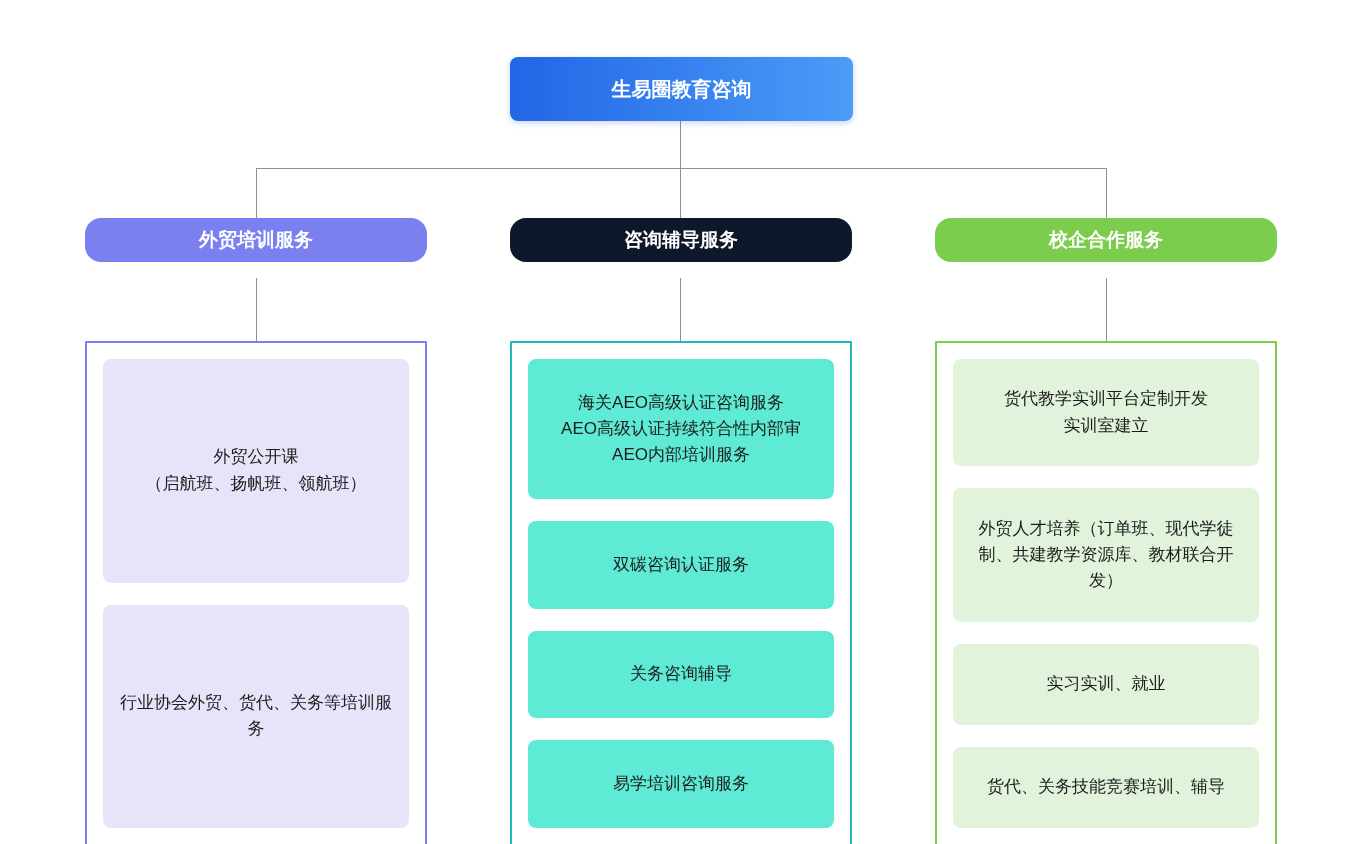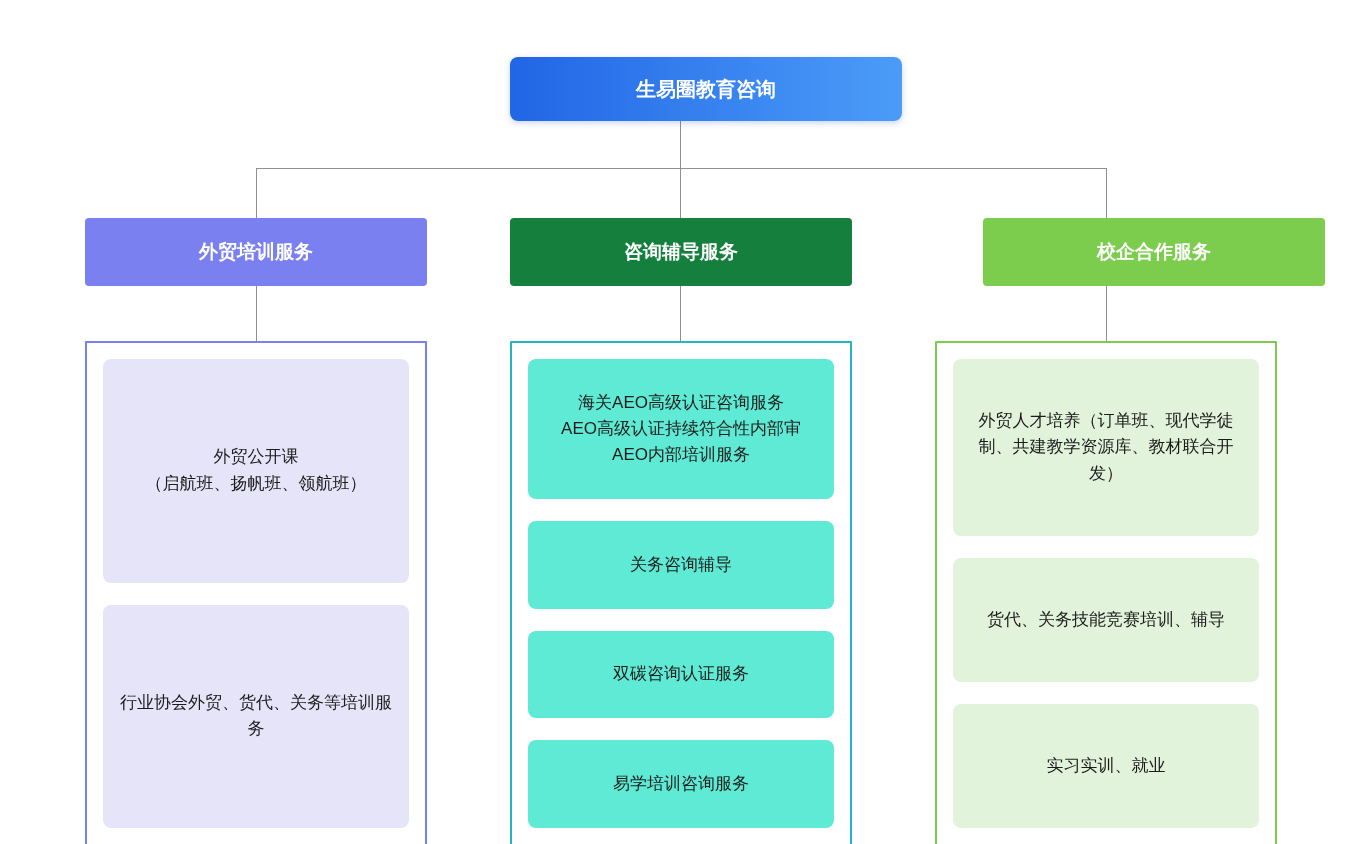--- a/index.html
+++ b/index.html
@@ -8,37 +8,37 @@
 
   .stage { position: absolute; left: 0; top: 0; width: 1360px; height: 844px; }
 
   
   .line { position: absolute; background: #8b9199; }
   .line-v { width: 1px; }
   .line-h { height: 1px; }
 
   
   .root-node {
-    position: absolute; left: 510px; top: 57px; width: 392px; height: 64px;
+    position: absolute; left: 510px; top: 57px; width: 343px; height: 64px;
     border-radius: 8px;
     background: linear-gradient(90deg, #2166e6 0%, #4b9cf8 100%);
     color: #ffffff; font-size: 20px; font-weight: bold;
     display: flex; align-items: center; justify-content: center;
     box-shadow: 0 2px 6px rgba(30,90,200,0.25);
   }
 
   
   .branch-header {
-    position: absolute; top: 218px; width: 342px; height: 68px;
-    border-radius: 4px; color: #ffffff; font-size: 19px; font-weight: bold;
+    position: absolute; top: 218px; width: 342px; height: 44px;
+    border-radius: 16px; color: #ffffff; font-size: 19px; font-weight: bold;
     display: flex; align-items: center; justify-content: center;
   }
   .branch-header.purple { left: 85px;  background: #7b80f1; }
-  .branch-header.teal   { left: 510px; background: #15803d; }
-  .branch-header.green  { left: 983px; background: #7ccd4d; }
+  .branch-header.teal   { left: 510px; background: #0f172a; }
+  .branch-header.green  { left: 935px; background: #7ccd4d; }
 
   
   .branch-container {
     position: absolute; top: 341px; width: 342px; height: 505px;
     background: #ffffff; border-radius: 1px; border: 2px solid;
     padding: 16px 16px; display: flex; flex-direction: column; gap: 22px;
   }
   .branch-container.purple { left: 85px;  border-color: #7b80f1; }
   .branch-container.teal   { left: 510px; border-color: #25b5bc; }
   .branch-container.green  { left: 935px; border-color: #7ccd4d; }
@@ -78,24 +78,26 @@
   <div class="branch-container purple">
     <div class="service-item">外贸公开课
 （启航班、扬帆班、领航班）</div>
     <div class="service-item">行业协会外贸、货代、关务等培训服务</div>
   </div>
 
   <div class="branch-container teal">
     <div class="service-item">海关AEO高级认证咨询服务
 AEO高级认证持续符合性内部审
 AEO内部培训服务</div>
+    <div class="service-item">双碳咨询认证服务</div>
     <div class="service-item">关务咨询辅导</div>
-    <div class="service-item">双碳咨询认证服务</div>
     <div class="service-item">易学培训咨询服务</div>
   </div>
 
   <div class="branch-container green">
+    <div class="service-item">货代教学实训平台定制开发
+实训室建立</div>
     <div class="service-item">外贸人才培养（订单班、现代学徒制、共建教学资源库、教材联合开发）</div>
+    <div class="service-item">实习实训、就业</div>
     <div class="service-item">货代、关务技能竞赛培训、辅导</div>
-    <div class="service-item">实习实训、就业</div>
   </div>
 
 </div>
 
 </body></html>

